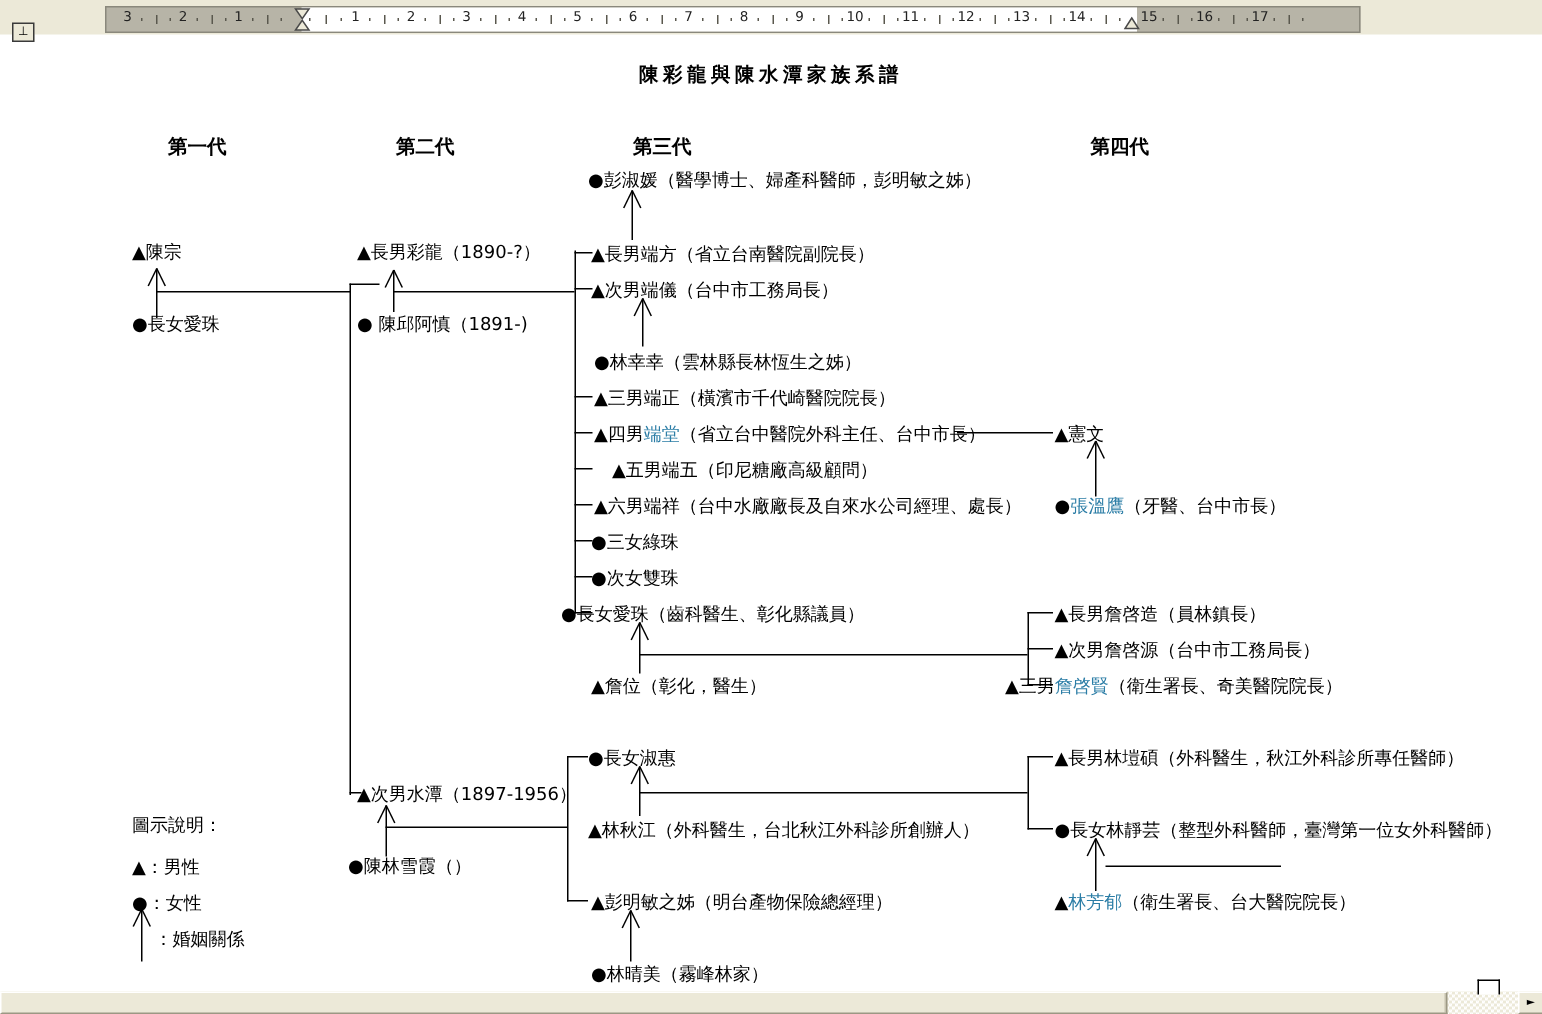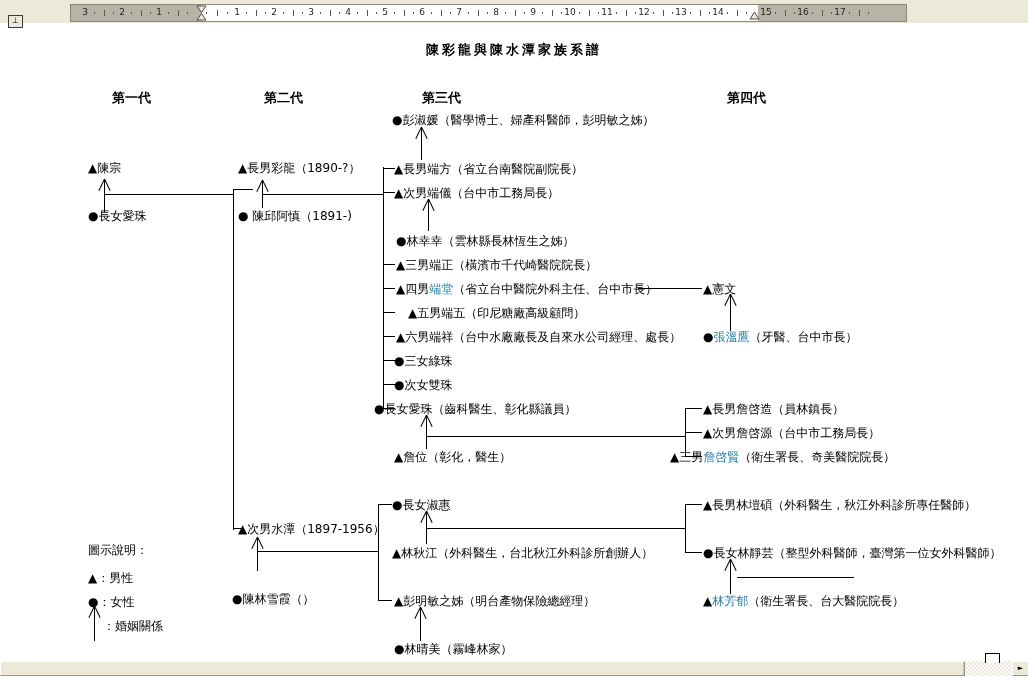--- a/index.html
+++ b/index.html
@@ -182,21 +182,21 @@
       <div class="node" style="left: 374px; top: 402px;"><span>●</span><span>長女愛珠</span><span>（齒科醫生、彰化縣議員）</span></div>
       <div class="node" style="left: 703px; top: 402px;"><span>▲</span><span>長男詹啓造</span><span>（員林鎮長）</span></div>
       <div class="node" style="left: 703px; top: 426px;"><span>▲</span><span>次男詹啓源</span><span>（台中市工務局長）</span></div>
       <div class="node" style="left: 394px; top: 450px;"><span>▲</span><span>詹位</span><span>（彰化，醫生）</span></div>
       <div class="node" style="left: 670px; top: 450px;"><span>▲</span><span>三男</span><span class="lnk">詹啓賢</span><span>（衛生署長、奇美醫院院長）</span></div>
       <div class="node" style="left: 392px; top: 498px;"><span>●</span><span>長女淑惠</span><span></span></div>
       <div class="node" style="left: 703px; top: 498px;"><span>▲</span><span>長男林塏碩</span><span>（外科醫生，秋江外科診所專任醫師）</span></div>
       <div class="node" style="left: 238px; top: 522px;"><span>▲</span><span>次男水潭</span><span>（1897-1956）</span></div>
       <div class="node" style="left: 392px; top: 546px;"><span>▲</span><span>林秋江</span><span>（外科醫生，台北秋江外科診所創辦人）</span></div>
       <div class="node" style="left: 703px; top: 546px;"><span>●</span><span>長女林靜芸</span><span>（整型外科醫師，臺灣第一位女外科醫師）</span></div>
-      <div class="node" style="left: 232px; top: 570px; margin-top: 22px;"><span>●</span><span>陳林雪霞</span><span>（）</span></div>
+      <div class="node" style="left: 232px; top: 570px;"><span>●</span><span>陳林雪霞</span><span>（）</span></div>
       <div class="node" style="left: 394px; top: 594px;"><span>▲</span><span>彭明敏之姊</span><span>（明台產物保險總經理）</span></div>
       <div class="node" style="left: 703px; top: 594px;"><span>▲</span><span></span><span class="lnk">林芳郁</span><span>（衛生署長、台大醫院院長）</span></div>
       <div class="node" style="left: 394px; top: 642px;"><span>●</span><span>林晴美</span><span>（霧峰林家）</span></div>
       <div class="hline" style="left: 104px; top: 194px; width: 130px;"></div>
       <div class="hline" style="left: 233px; top: 189px; width: 20px;"></div>
       <div class="hline" style="left: 233px; top: 528px; width: 8px;"></div>
       <div class="hline" style="left: 262px; top: 194px; width: 121px;"></div>
       <div class="hline" style="left: 383px; top: 168px; width: 12px;"></div>
       <div class="hline" style="left: 383px; top: 192px; width: 12px;"></div>
       <div class="hline" style="left: 383px; top: 264px; width: 12px;"></div>

